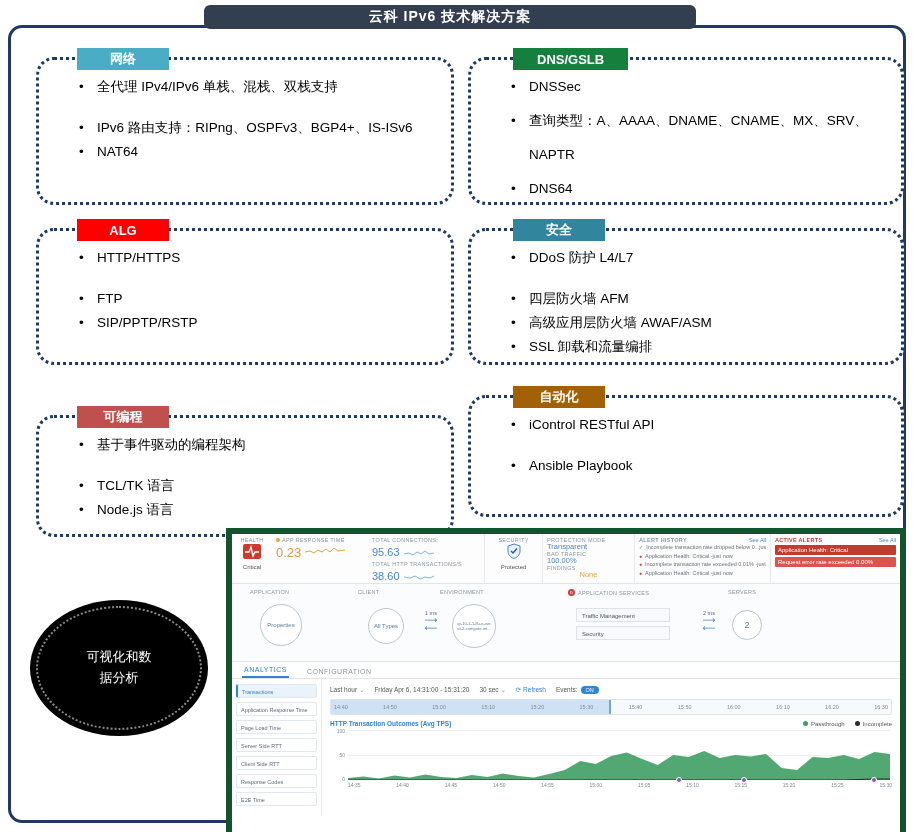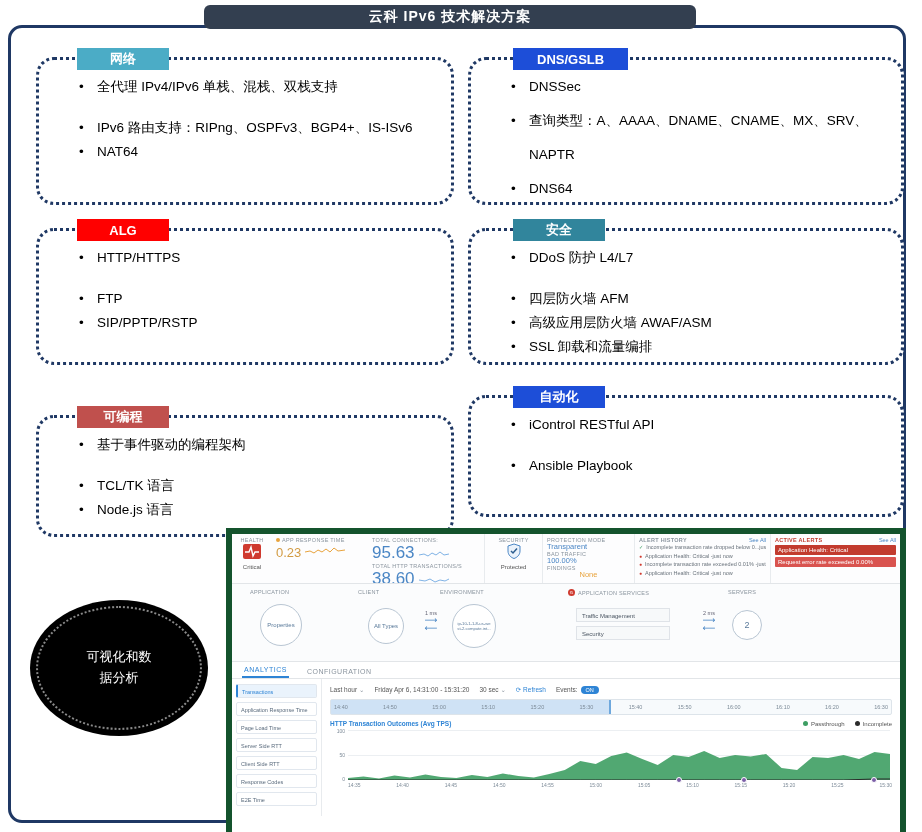--- a/index.html
+++ b/index.html
@@ -42,21 +42,21 @@
   .sec-health { width: 40px; text-align: center; }
   .health-icon { margin: 1px auto; width: 18px; }
   .status-critical { font-size: 6px; color: #555; }
   .sec-art { width: 96px; }
   .art-head { display: flex; align-items: center; gap: 2px; }
   .dot-orange { width: 4px; height: 4px; border-radius: 50%; background: #e8a33d; }
   .big-num { font-size: 13px; color: #d29b43; }
   .art-row { display: flex; align-items: center; gap: 4px; }
   .sec-tc { width: 116px; }
   .tc-row { display: flex; align-items: center; gap: 4px; }
-  .num-blue { font-size: 17px; color: #4a86c5; text-align: right; }
+  .num-blue { font-size: 11px; color: #4a86c5; text-align: right; }
   .sec-security { width: 58px; text-align: center; border-left: 1px solid #e8ebee; }
   .shield { margin: 0 auto; width: 16px; }
   .sec-pm { width: 92px; border-left: 1px solid #e8ebee; }
   .pm-val { font-size: 7.5px; color: #4a86c5; line-height: 8px; }
   .pm-val.orange { color: #e8a33d; text-align: center; }
   .sec-ah { flex: 1; border-left: 1px solid #e8ebee; }
   .ah-head { display: flex; justify-content: space-between; align-items: center; }
   .see-all { font-size: 5.5px; color: #4a86c5; cursor: pointer; white-space: nowrap; }
   .ah-item { display: flex; align-items: center; gap: 3px; font-size: 5.5px; color: #6a737c;
     white-space: nowrap; overflow: hidden; line-height: 8.5px; }
@@ -138,21 +138,21 @@
   <div class="fbox" style="left:36px;top:57px;width:418px;height:148px">
     <div class="fbox-label" style="left: 38px; background: rgb(75, 172, 198);">网络</div>
     <ul>
       <li class="g">全代理 IPv4/IPv6 单栈、混栈、双栈支持</li>
       <li>IPv6 路由支持：RIPng、OSPFv3、BGP4+、IS-ISv6</li>
       <li>NAT64</li>
     </ul>
   </div>
 
   <div class="fbox" style="left:468px;top:57px;width:436px;height:148px">
-    <div class="fbox-label" style="left: 42px; background: #1d4ed8;">DNS/GSLB</div>
+    <div class="fbox-label" style="left: 42px; background: #15803d;">DNS/GSLB</div>
     <ul class="loose">
       <li>DNSSec</li>
       <li>查询类型：A、AAAA、DNAME、CNAME、MX、SRV、NAPTR</li>
       <li>DNS64</li>
     </ul>
   </div>
 
   <div class="fbox" style="left:36px;top:228px;width:418px;height:137px">
     <div class="fbox-label" style="left: 38px; background: rgb(255, 0, 0);">ALG</div>
     <ul>
@@ -175,21 +175,21 @@
   <div class="fbox" style="left:36px;top:415px;width:418px;height:122px">
     <div class="fbox-label" style="left: 38px; background: rgb(192, 80, 77);">可编程</div>
     <ul>
       <li class="g">基于事件驱动的编程架构</li>
       <li>TCL/TK 语言</li>
       <li>Node.js 语言</li>
     </ul>
   </div>
 
   <div class="fbox" style="left:468px;top:395px;width:436px;height:122px">
-    <div class="fbox-label" style="left: 42px; background: #1d4ed8;">自动化</div>
+    <div class="fbox-label" style="left: 42px; background: #a16207;">自动化</div>
     <ul>
       <li class="g">iControl RESTful API</li>
       <li>Ansible Playbook</li>
     </ul>
   </div>
 
   <div class="vis-ellipse">
     <span>可视化和数据分析</span>
   </div>
 

